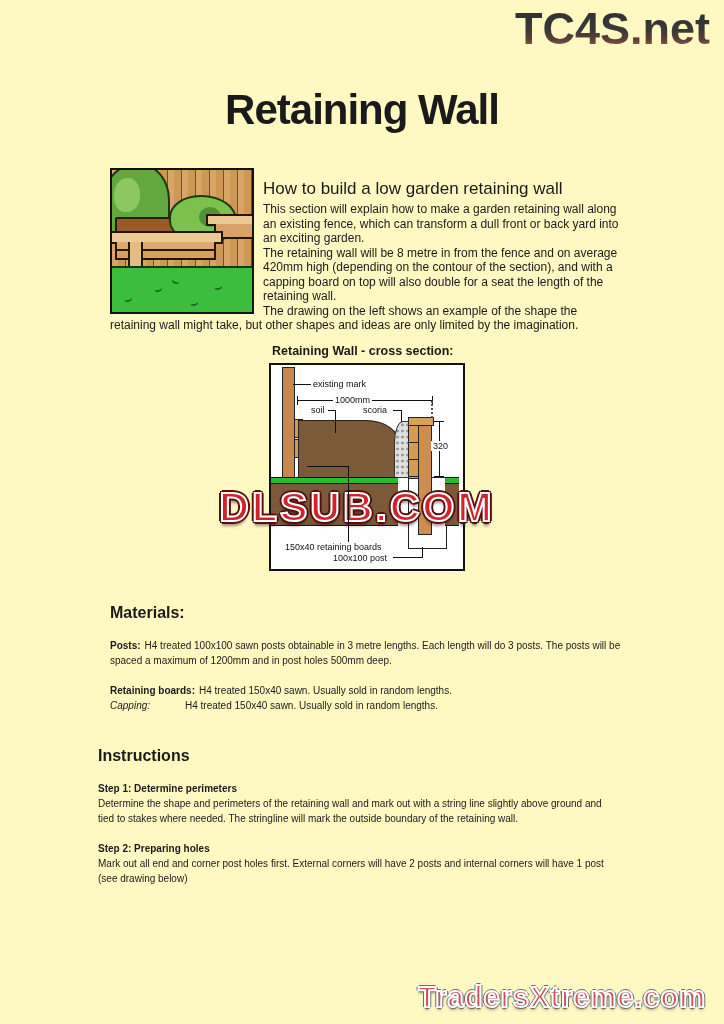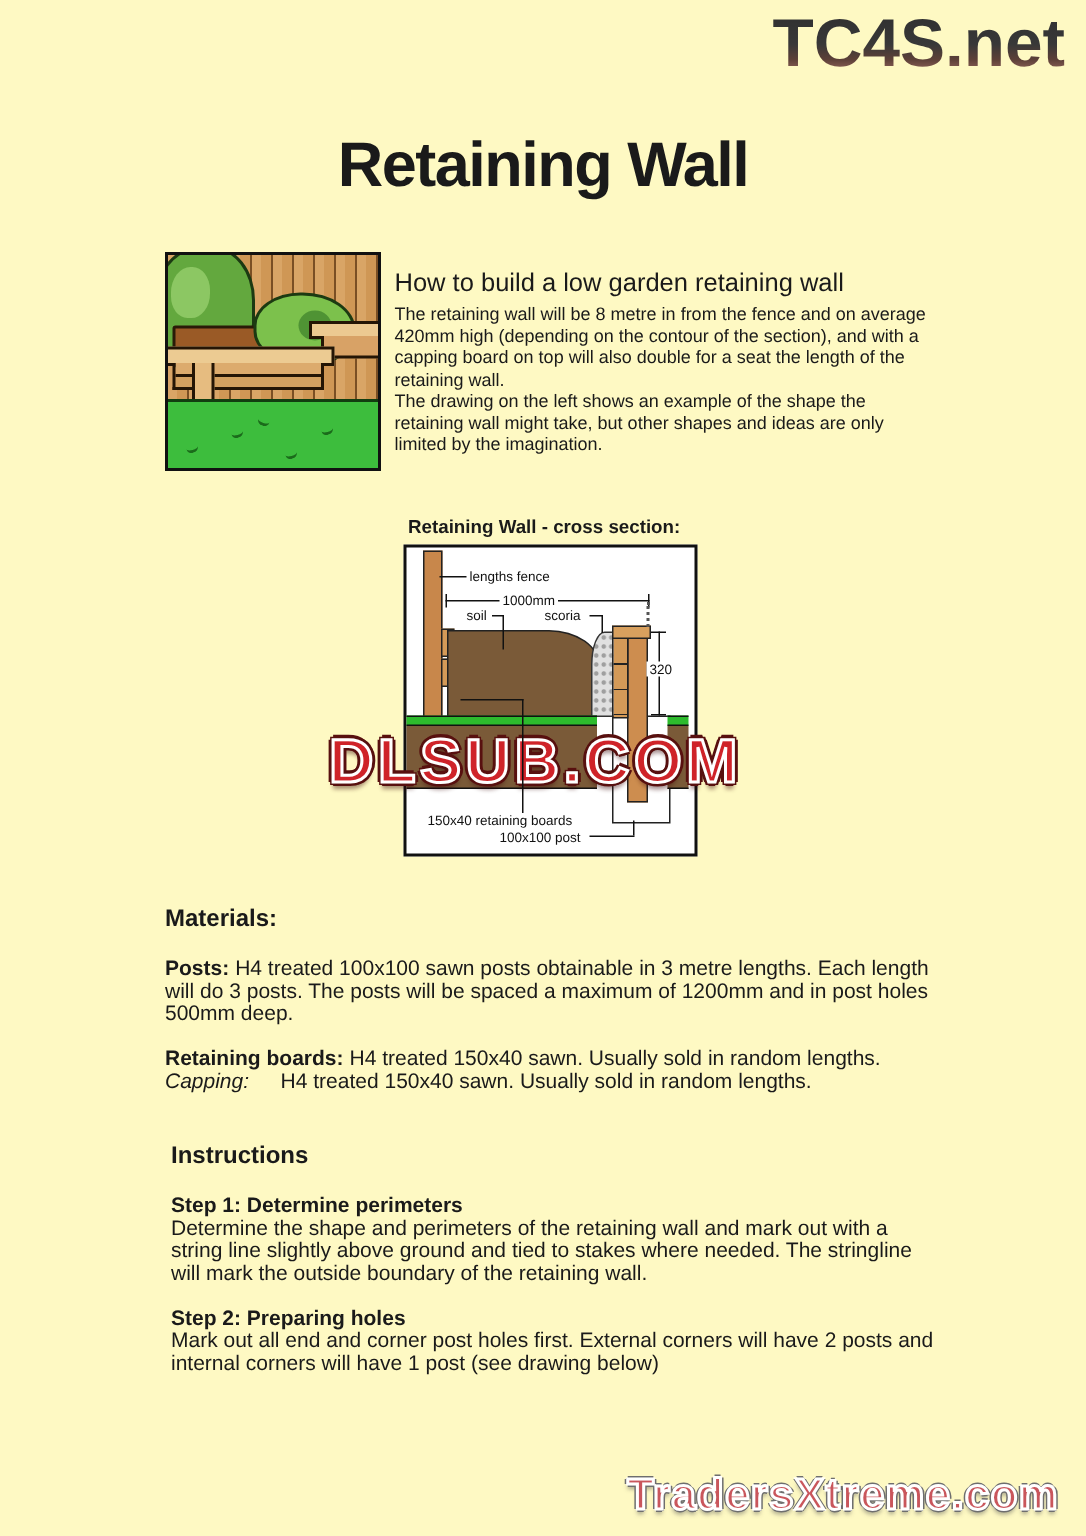--- a/index.html
+++ b/index.html
@@ -107,26 +107,26 @@
   .wm-traders{
     position:absolute; top:981px; right:18px;
     font-size:29px; font-weight:800; letter-spacing:1px; white-space:nowrap;
     color:#c9565c; -webkit-text-stroke:2px #ffffff;
     text-shadow:-2px 0 0 #6e6e6e,2px 0 0 #6e6e6e,0 -2px 0 #6e6e6e,0 2px 0 #6e6e6e,
       -1px -1px 0 #6e6e6e,1px 1px 0 #6e6e6e,0 3px 3px rgba(80,80,80,.5);
   }
 
   
   .materials{position:absolute; top:604px; left:110px; width:512px;}
-  .instructions{position:absolute; top:747px; left:114px; width:512px;margin-top:15px;}
+  .instructions{position:absolute; top:747px; left:98px; width:512px;}
   .section-heading{font-size:16px; font-weight:bold; margin:0 0 16px 0;}
-  .para{font-size:14px; line-height:15px; margin:0 0 15px 0;}
+  .para{font-size:10px; line-height:15px; margin:0 0 15px 0;}
   .para:last-child{margin-bottom:0;}
   .lbl-bold{font-weight:bold; margin-right:4px;}
-  .lbl-italic{font-style:italic; margin-right:21px;}
+  .lbl-italic{font-style:italic; margin-right:35px;}
   .line{display:block;}
   .step-title{display:block; font-weight:bold;}
 </style>
 </head>
 <body>
 
 <div class="page">
 
   <div class="logo">
     <span class="logo-text">TC4S.net</span>
@@ -147,20 +147,21 @@
       <div class="grass">
         <span class="tuft t1"></span>
         <span class="tuft t2"></span>
         <span class="tuft t3"></span>
         <span class="tuft t4"></span>
         <span class="tuft t5"></span>
       </div>
     </div>
     <h2 class="intro-heading">How to build a low garden retaining wall</h2>
     <p class="body-text">
+      <span class="pline">This section will explain how to make a garden retaining wall along an existing fence, which can transform a dull front or back yard into an exciting garden.</span>
       <span class="pline">The retaining wall will be 8 metre in from the fence and on average 420mm high (depending on the contour of the section), and with a capping board on top will also double for a seat the length of the retaining wall.</span>
       <span class="pline">The drawing on the left shows an example of the shape the retaining wall might take, but other shapes and ideas are only limited by the imagination.</span>
     </p>
   </div>
 
   <div class="xsection-title">Retaining Wall - cross section:</div>
   <div class="diagram">
     <div class="fence-post"></div>
     <div class="rail1"></div>
     <div class="rail2"></div>
@@ -170,21 +171,21 @@
     <div class="post-hole"></div>
     <div class="main-post"></div>
     <div class="boards-stack"></div>
     <div class="capping"></div>
     <div class="grass-left"></div>
     <div class="earth-left"></div>
     <div class="grass-right"></div>
     <div class="earth-right"></div>
 
     <div class="d-line ln-fence"></div>
-    <span class="d-label lbl-fence">lengths fence</span>
+    <span class="d-label lbl-fence">existing mark</span>
 
     <div class="d-line ln-1000"></div>
     <div class="d-line tick-l"></div>
     <div class="d-line tick-r"></div>
     <span class="d-label lbl-1000">1000mm</span>
     <div class="dotted-v"></div>
 
     <span class="d-label lbl-soil">soil</span>
     <div class="d-line ln-soil-h"></div>
     <div class="d-line ln-soil-v"></div>

